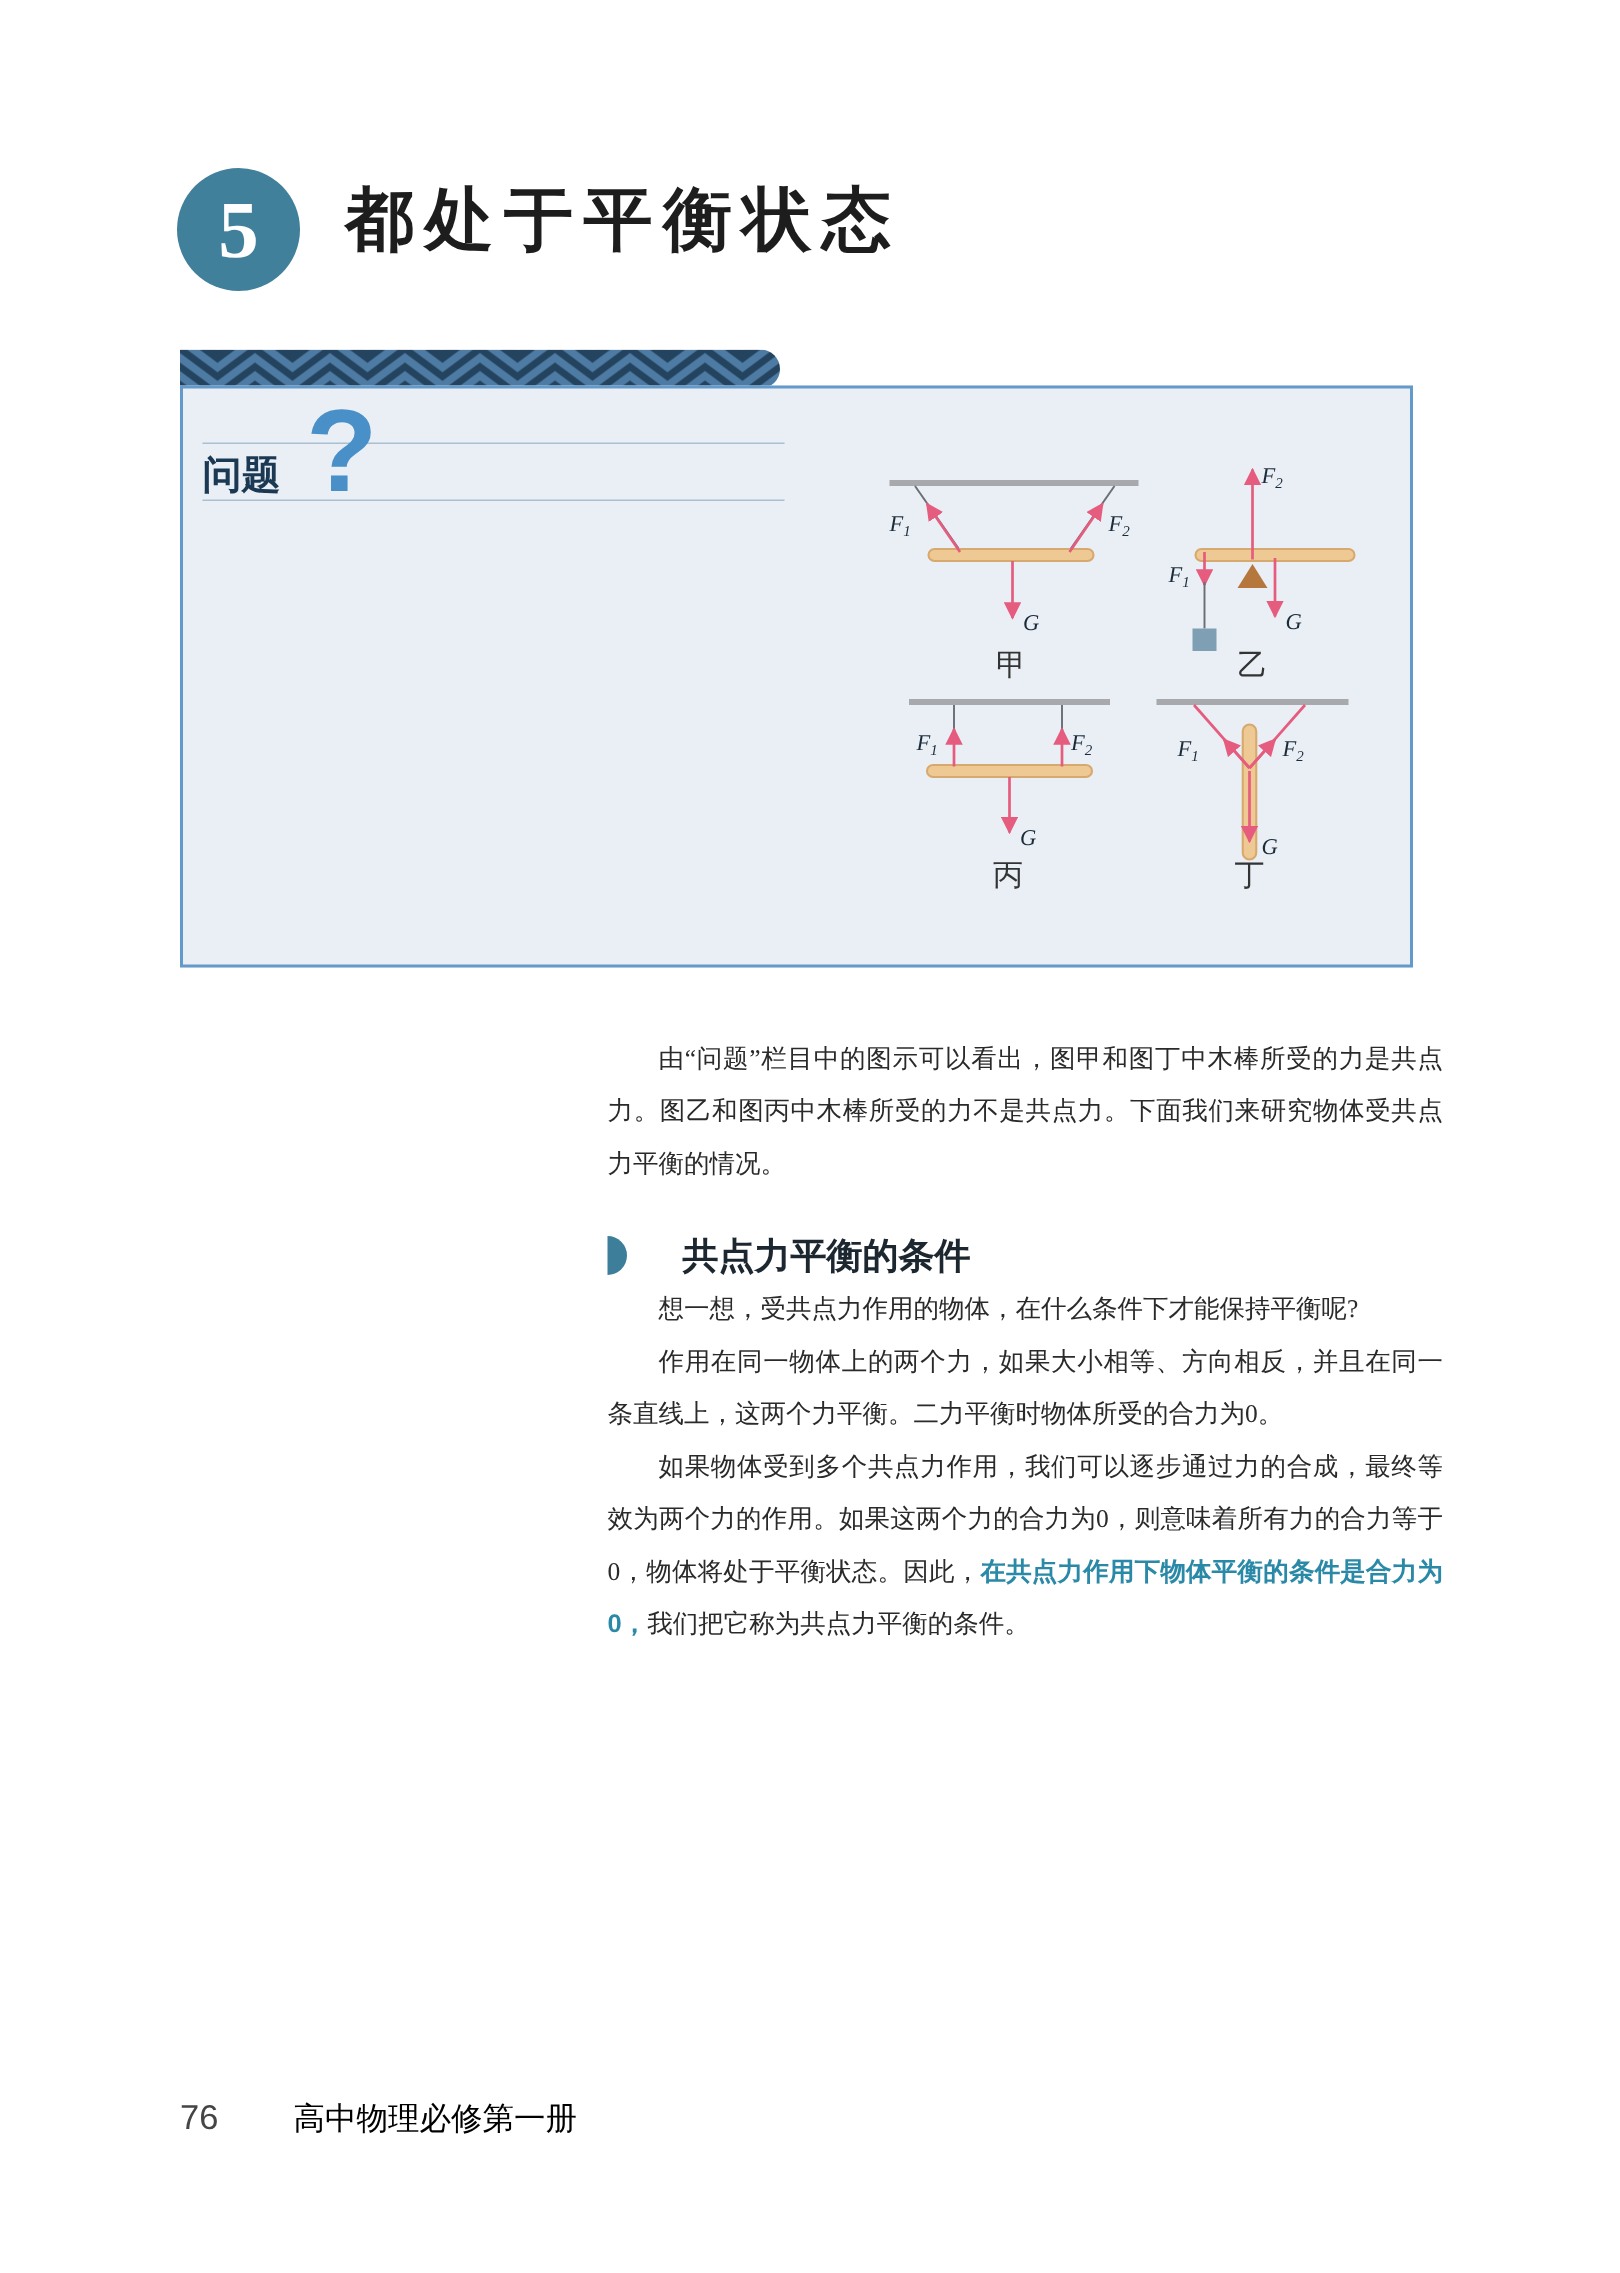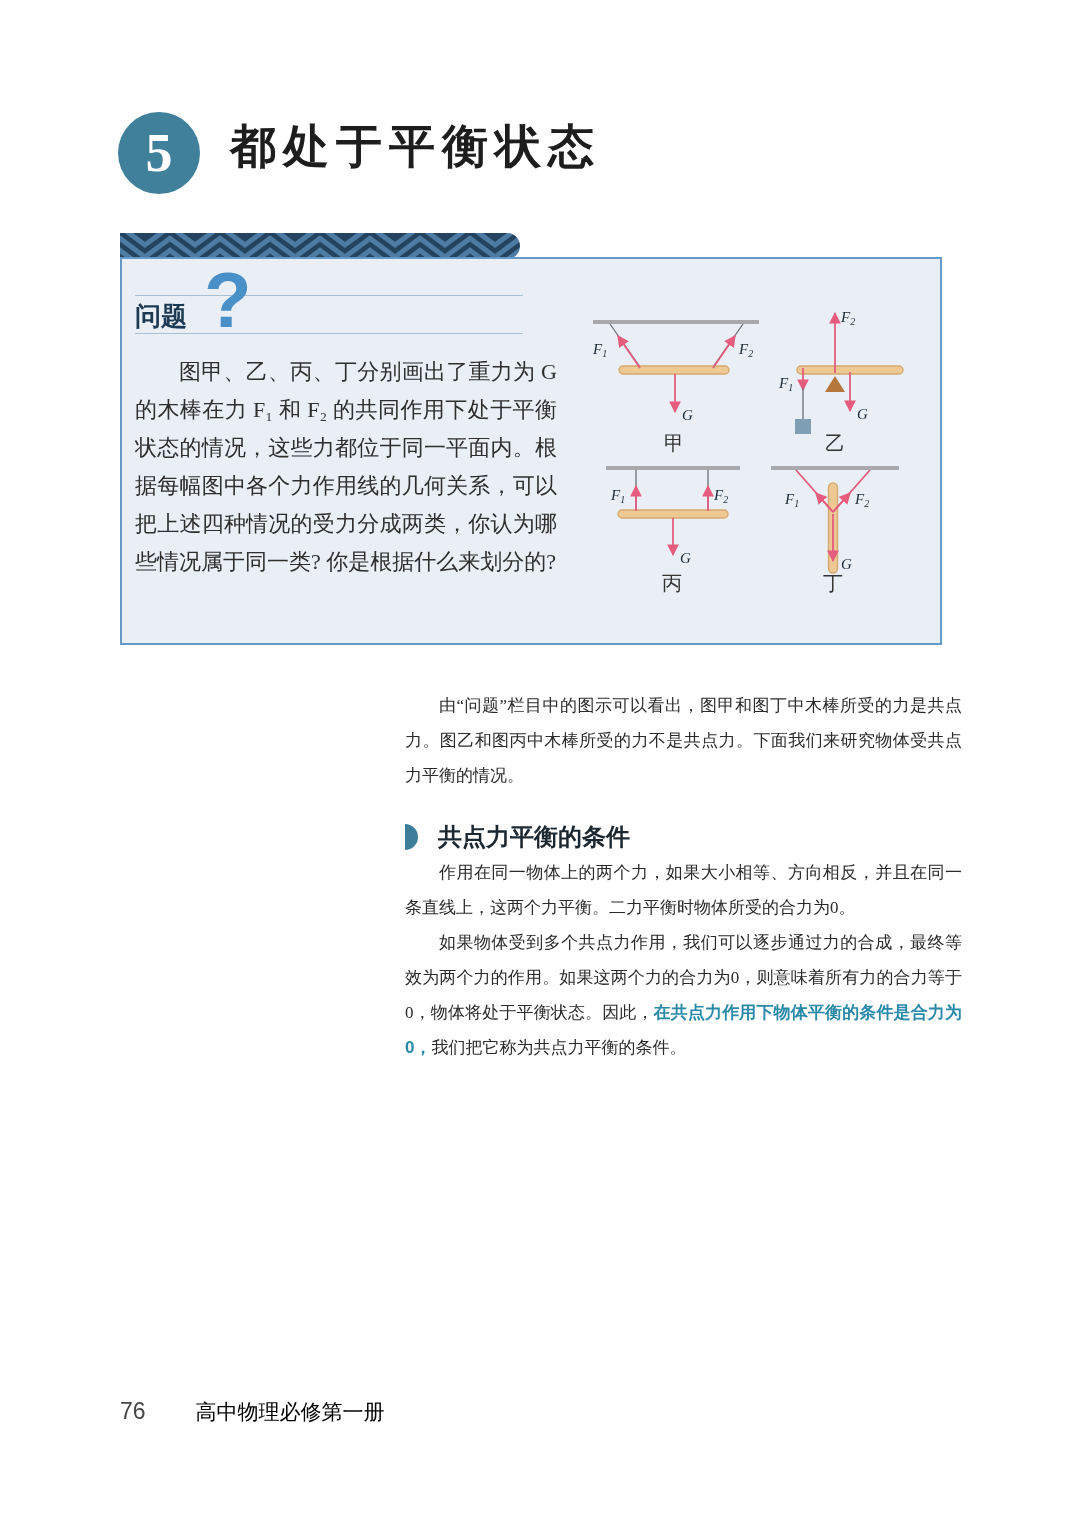--- a/index.html
+++ b/index.html
@@ -66,21 +66,21 @@
   }
   .sec-heading {
     margin-top:26px; height:36px; display:flex; align-items:center;
   }
   .sec-bullet {
     width:13px; height:26px; border-radius:0 13px 13px 0;
     background:#3d7e9a; margin-right:20px;
   }
   .sec-heading-text {
     font-family:"Liberation Sans", sans-serif; font-weight:bold;
-    font-size:24px; color:#1c2730;
+    font-size:24px; color:#1c2730;margin-left:17px;
   }
   .after-heading { margin-top:31px !important; }
   .hl {
     font-family:"Liberation Sans", sans-serif; font-weight:bold; color:#2b89a8;
   }
 
   
   .footer { position:absolute; left:120px; top:1398px; display:flex; align-items:baseline;gap:12px; }
   .footer-page { font-family:"Liberation Sans", sans-serif; font-size:23px; color:#454545; }
   .footer-book { margin-left:38px; font-size:21px; color:#000000; }
@@ -109,21 +109,20 @@
       </defs>
       <rect width="400" height="26" fill="url(#chev)"></rect>
     </svg>
   </div>
 
   <div class="qbox">
     <div class="qline l1"></div>
     <div class="qline l2"></div>
     <div class="qlabel">问题</div>
     <div class="qmark">?</div>
-    <div class="qtext">图甲、乙、丙、丁分别画出了重力为 G 的木棒在力 F₁ 和 F₂ 的共同作用下处于平衡状态的情况，这些力都位于同一平面内。根据每幅图中各个力作用线的几何关系，可以把上述四种情况的受力分成两类，你认为哪些情况属于同一类? 你是根据什么来划分的?</div>
 
     <div class="figure">
       <svg width="370" height="330" viewBox="0 0 370 330">
         <defs>
           <marker id="ah" viewBox="0 0 10 10" refX="9" refY="5" markerWidth="6.5" markerHeight="6.5" orient="auto-start-reverse">
             <path d="M0,0 L10,5 L0,10 z" fill="#e55c7f"></path>
           </marker>
         </defs>
 
         <g>
@@ -186,20 +185,21 @@
   </div>
 
   <div class="main-col">
     <p>由“问题”栏目中的图示可以看出，图甲和图丁中木棒所受的力是共点力。图乙和图丙中木棒所受的力不是共点力。下面我们来研究物体受共点力平衡的情况。</p>
 
     <div class="sec-heading">
       <div class="sec-bullet"></div>
       <div class="sec-heading-text">共点力平衡的条件</div>
     </div>
 
+    <p>想一想，受共点力作用的物体，在什么条件下才能保持平衡呢?</p>
     <p>作用在同一物体上的两个力，如果大小相等、方向相反，并且在同一条直线上，这两个力平衡。二力平衡时物体所受的合力为0。</p>
     <p><span>如果物体受到多个共点力作用，我们可以逐步通过力的合成，最终等效为两个力的作用。如果这两个力的合力为0，则意味着所有力的合力等于0，物体将处于平衡状态。因此，</span><span class="hl">在共点力作用下物体平衡的条件是合力为0，</span><span>我们把它称为共点力平衡的条件。</span></p>
   </div>
 
   <div class="footer">
     <span class="footer-page">76</span>
     <span class="footer-book">高中物理必修第一册</span>
   </div>
 
 </div>

